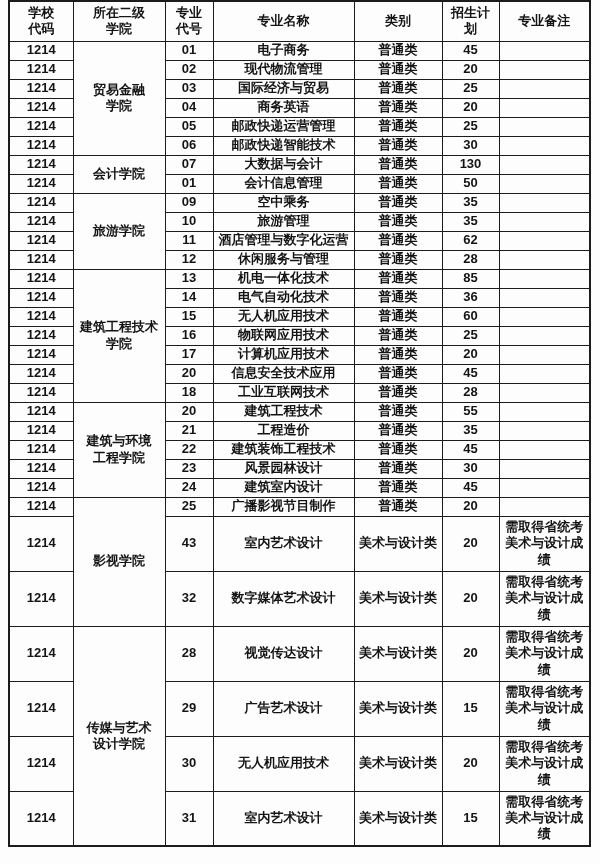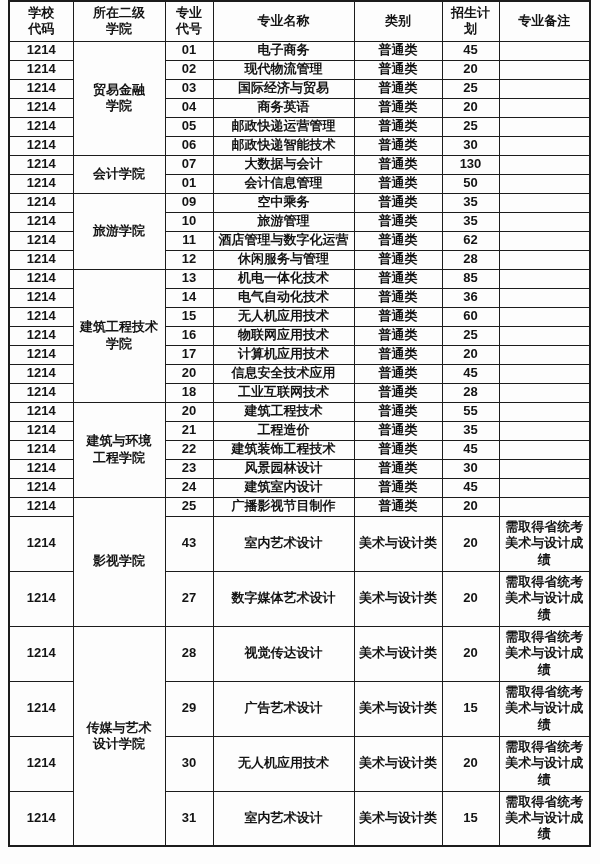--- a/index.html
+++ b/index.html
@@ -285,21 +285,21 @@
           <td>43</td>
           <td>室内艺术设计</td>
           <td>美术与设计类</td>
           <td>20</td>
           <td>需取得省统考
 美术与设计成
 绩</td>
         </tr>
         <tr class="tall">
           <td>1214</td>
-          <td>27</td>
+          <td>32</td>
           <td>数字媒体艺术设计</td>
           <td>美术与设计类</td>
           <td>20</td>
           <td>需取得省统考
 美术与设计成
 绩</td>
         </tr>
         <tr class="tall">
           <td>1214</td>
           <td rowspan="4">传媒与艺术

